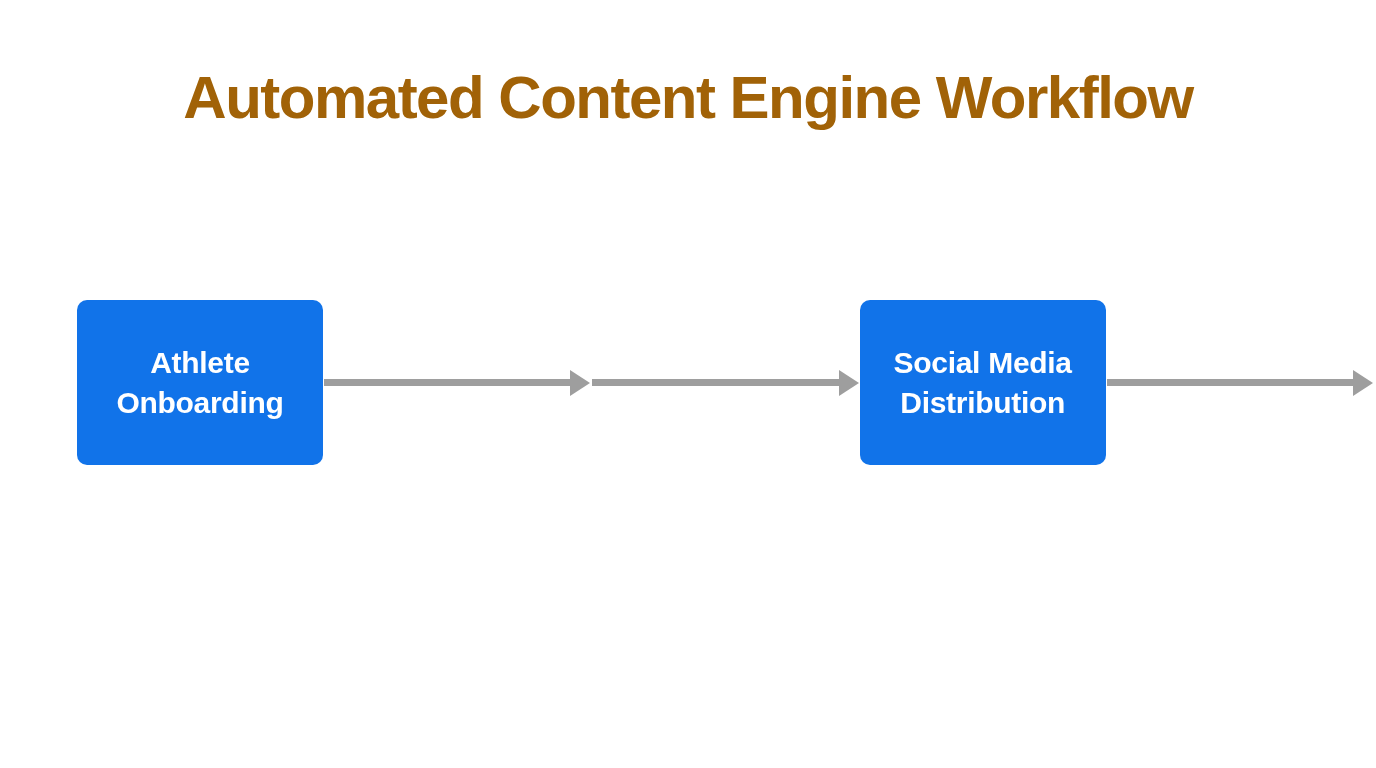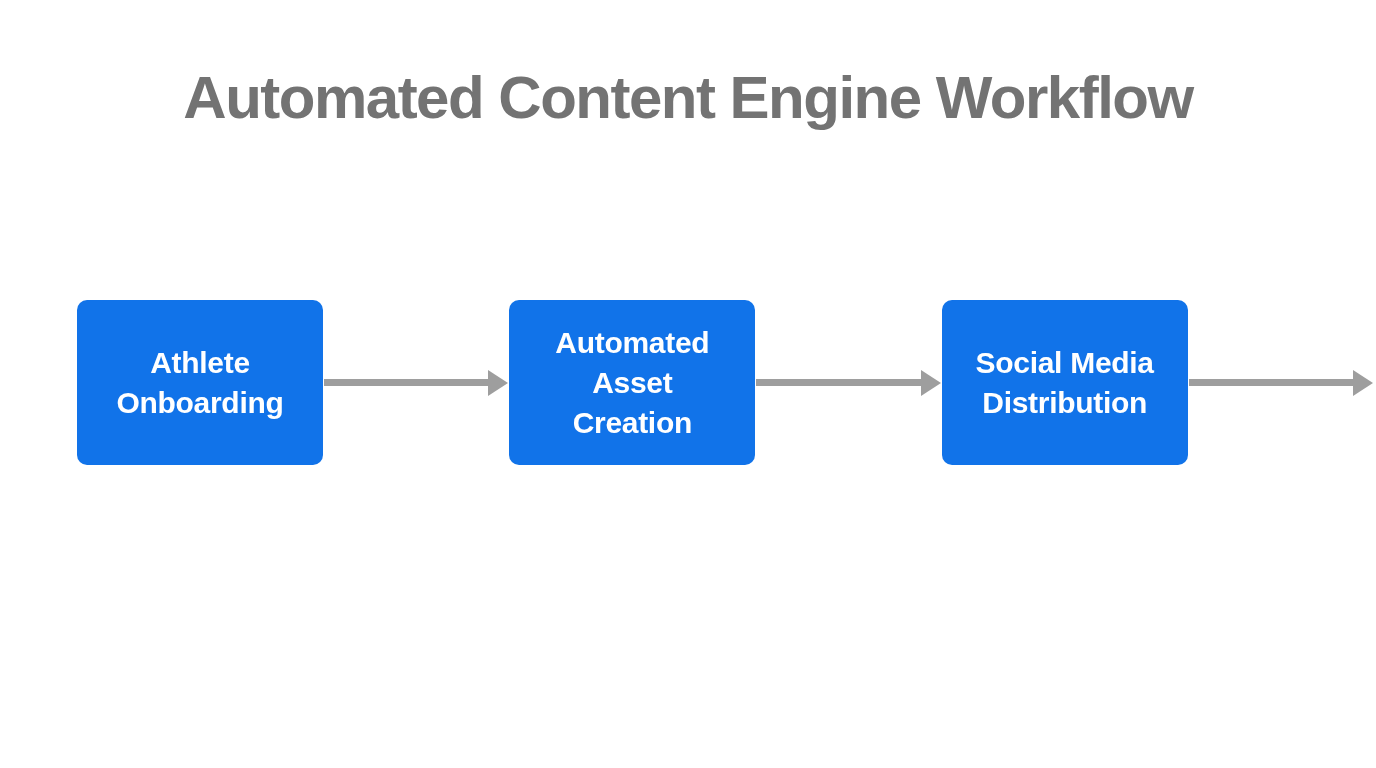--- a/index.html
+++ b/index.html
@@ -14,21 +14,21 @@
   .title {
     position: absolute;
     top: 66px;
     left: 0;
     width: 1376px;
     text-align: center;
     font-size: 60px;
     line-height: 1.05;
     font-weight: 700;
     letter-spacing: -1.5px;
-    color: #737373;
+    color: #a16207;
     white-space: nowrap;
   }
   .flow {
     position: absolute;
     top: 300px;
     left: 77px;
     width: 1297px;
     height: 165px;
     display: flex;
     align-items: center;
@@ -85,25 +85,20 @@
     <div class="step-box">
       <span class="step-label">Athlete
 Onboarding</span>
     </div>
 
     <div class="connector">
       <span class="arrow-line"></span>
       <span class="arrow-head"></span>
     </div>
 
-    <div class="step-box">
-      <span class="step-label">Automated
-Asset
-Creation</span>
-    </div>
 
     <div class="connector">
       <span class="arrow-line"></span>
       <span class="arrow-head"></span>
     </div>
 
     <div class="step-box">
       <span class="step-label">Social Media
 Distribution</span>
     </div>

